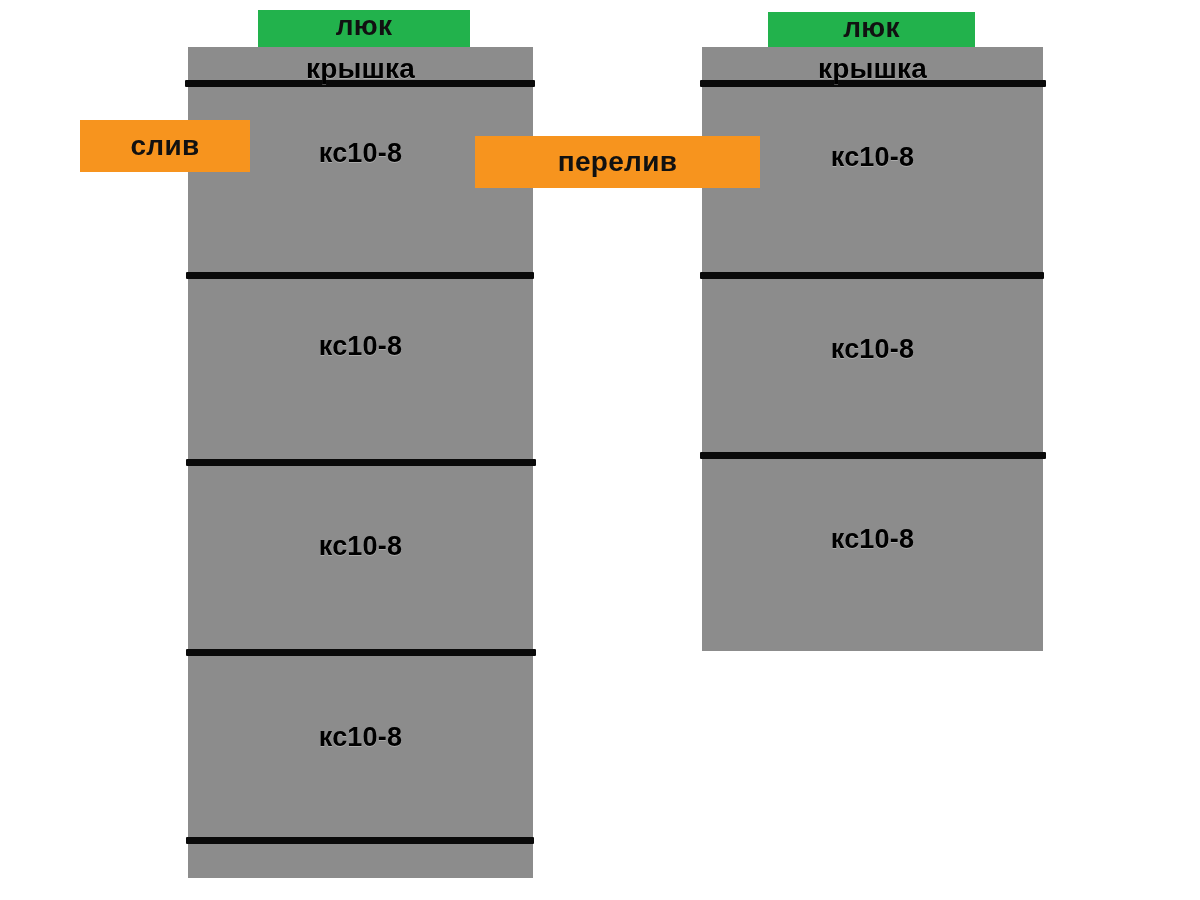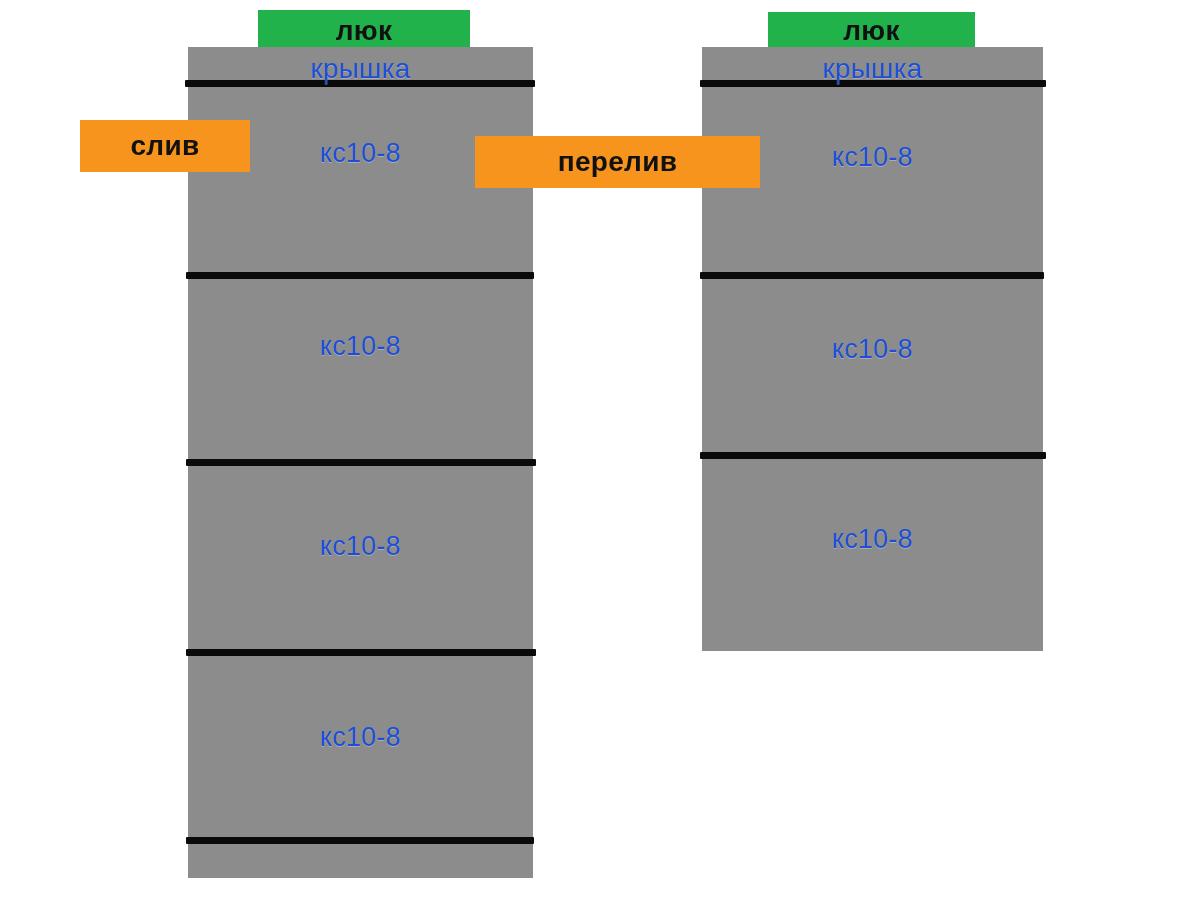--- a/index.html
+++ b/index.html
@@ -30,22 +30,22 @@
   }
   .tank-left  { left: 188px; top: 47px;  width: 345px; height: 831px; }
   .tank-right { left: 702px; top: 47px;  width: 341px; height: 604px; }
 
   
   .section {
     position: absolute;
     left: 0;
     width: 100%;
     text-align: center;
-    color: #1d4ed8;
-    font-weight: 400;
+    color: #000000;
+    font-weight: 700;
     font-size: 27px;
     letter-spacing: 0.2px;
     white-space: nowrap;
     text-shadow: 0 1px 0 rgba(255,255,255,0.28);
   }
   .section-cap {
     font-size: 28px;
   }
   .section-bottom {
     font-size: 28px;
@@ -57,21 +57,21 @@
     height: 7px;
     background: #0a0a0a;
     border-radius: 1px;
   }
 
   
   .hatch {
     position: absolute;
     background: #22b24c;
     display: flex;
-    align-items: flex-end;
+    align-items: flex-start;
     justify-content: center;
     box-sizing: border-box;
   }
   .hatch-label {
     color: #111111;
     font-weight: 700;
     font-size: 28px;
     letter-spacing: 0.3px;
     white-space: nowrap;
   }

